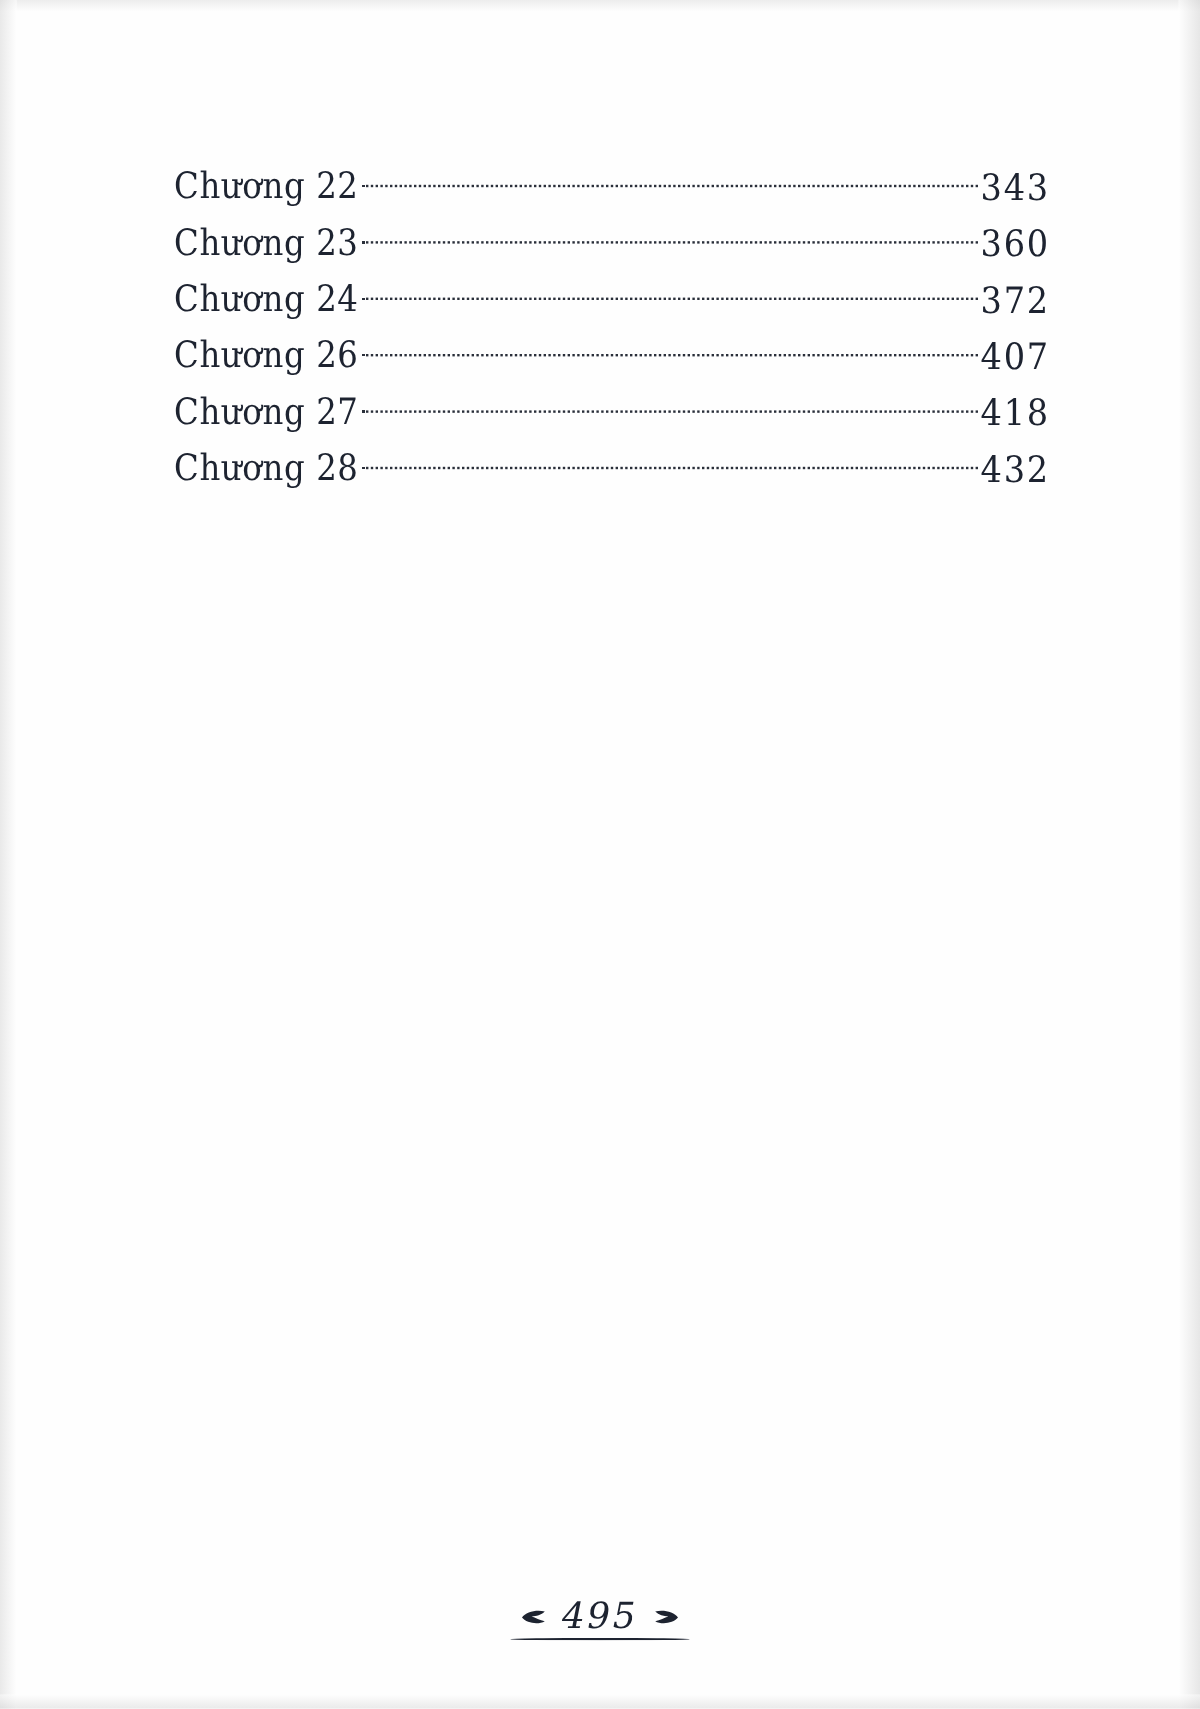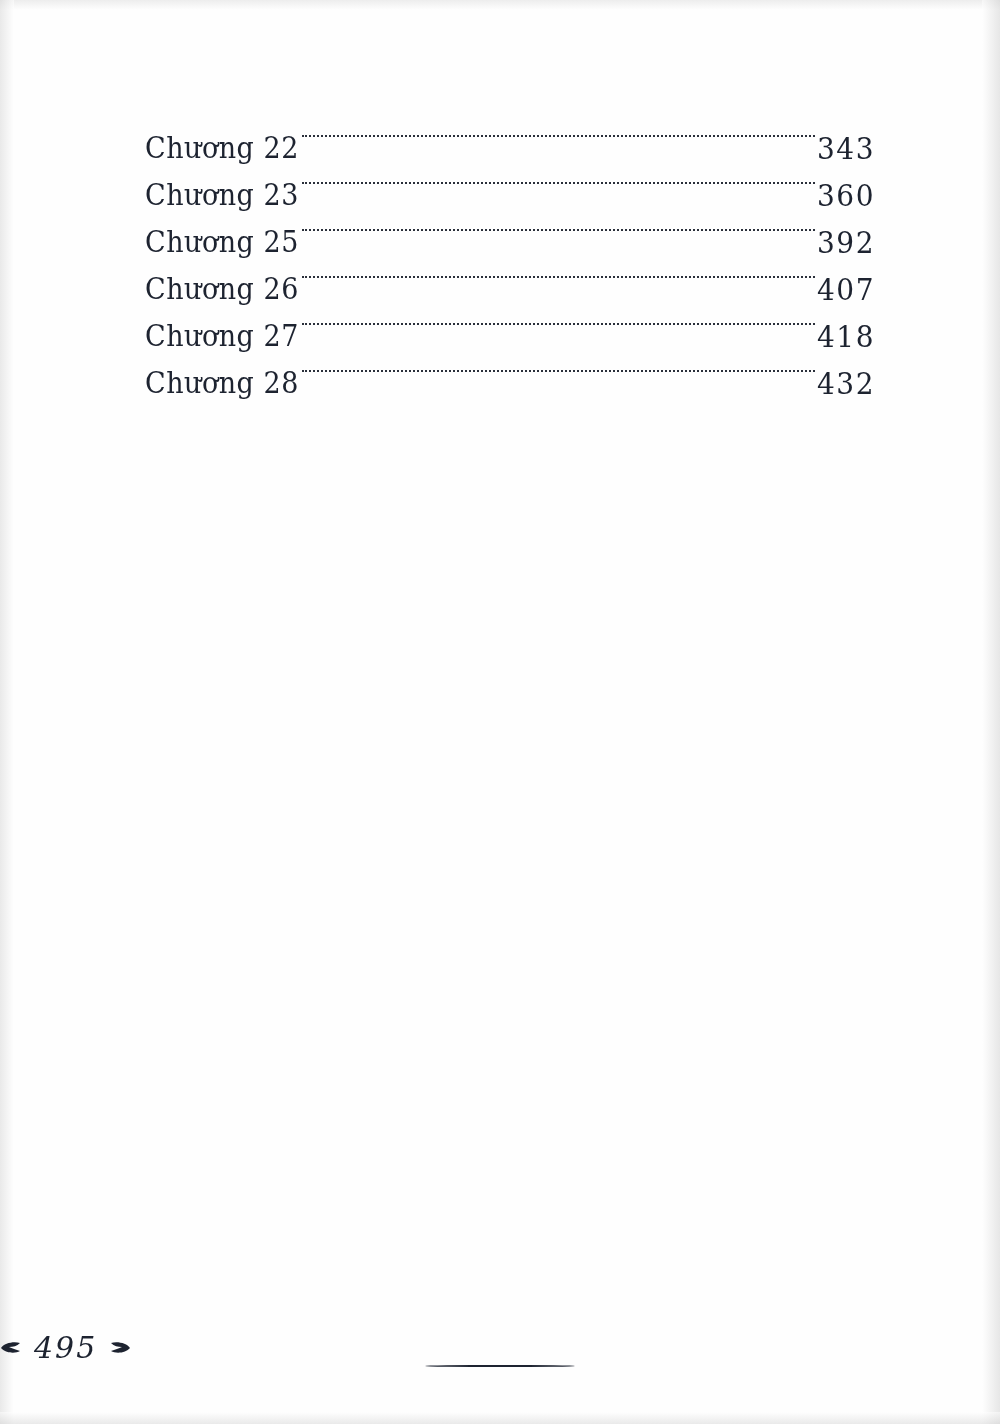--- a/index.html
+++ b/index.html
@@ -20,21 +20,21 @@
     background: #fefefe;
   }
   .toc {
     position: absolute;
     top: 134px;
     left: 145px;
     width: 730px;
   }
   .toc-row {
     display: flex;
-    align-items: flex-start;
+    align-items: center;
     height: 47px;
     white-space: nowrap;
   }
   .toc-label {
     font-family: "DejaVu Serif", serif;
     font-size: 27px;
     color: #1d2330;
     letter-spacing: 0.5px;
     flex: 0 0 auto;
     transform: scaleY(1.12);
@@ -55,21 +55,21 @@
     letter-spacing: 1.5px;
     transform: scaleY(1.08);
     transform-origin: right bottom;
   }
   .folio {
     position: absolute;
     left: 0;
     right: 0;
     top: 1330px;
     display: flex;
-    justify-content: flex-start;
+    justify-content: center;
     align-items: center;
     gap: 12px;
   }
   .folio-num {
     font-family: "DejaVu Serif", serif;
     font-size: 30px;
     color: #1d2330;
     letter-spacing: 2px;
     font-style: italic;
   }
@@ -133,26 +133,26 @@
       <span class="toc-dots"></span>
       <span class="toc-page">343</span>
     </div>
 
     <div class="toc-row">
       <span class="toc-label">Chương 23</span>
       <span class="toc-dots"></span>
       <span class="toc-page">360</span>
     </div>
 
+    <div class="toc-row">
+      <span class="toc-label">Chương 24</span>
+      <span class="toc-dots"></span>
+      <span class="toc-page">372</span>
+    </div>
 
-    <div class="toc-row">
-      <span class="toc-label">Chương 25</span>
-      <span class="toc-dots"></span>
-      <span class="toc-page">392</span>
-    </div>
 
     <div class="toc-row">
       <span class="toc-label">Chương 26</span>
       <span class="toc-dots"></span>
       <span class="toc-page">407</span>
     </div>
 
     <div class="toc-row">
       <span class="toc-label">Chương 27</span>
       <span class="toc-dots"></span>

